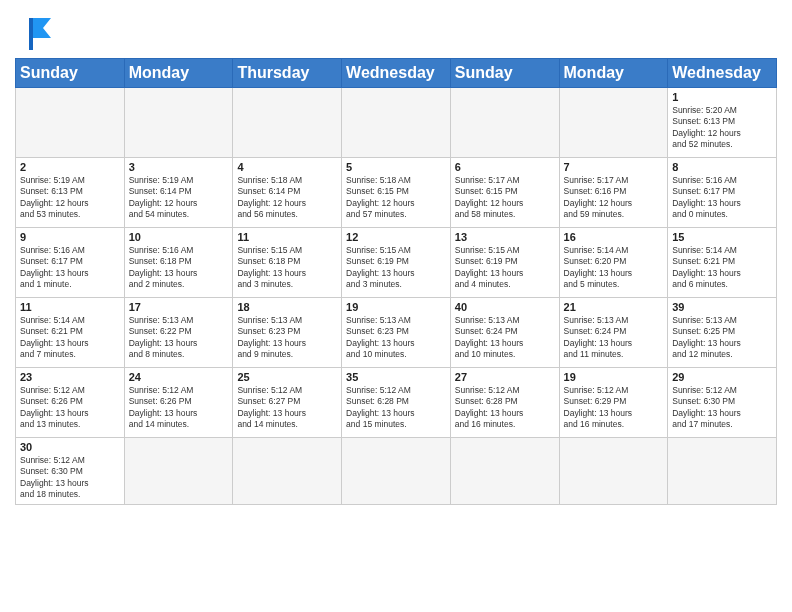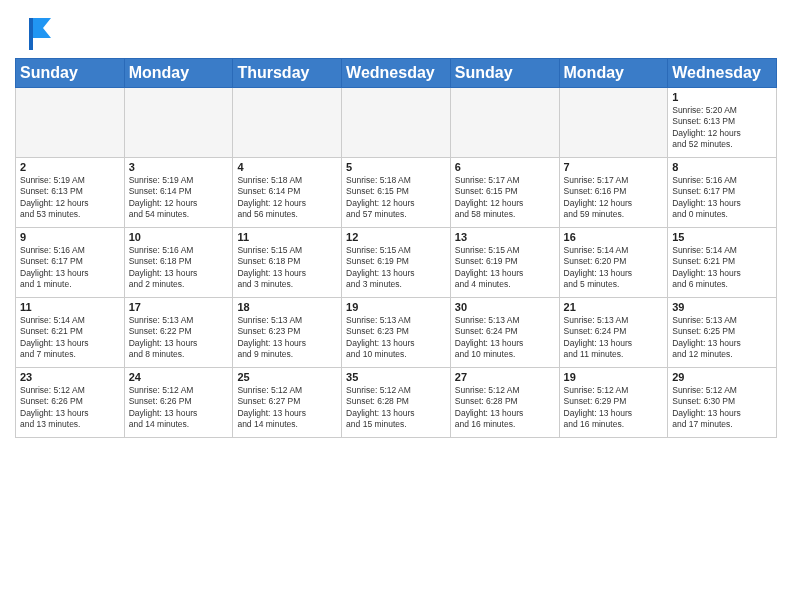--- a/index.html
+++ b/index.html
@@ -270,87 +270,102 @@
 and 9 minutes.</div>
           </td>
           <td>
             <span class="day-num">19</span>
             <div class="day-info" style="white-space: pre-line;">Sunrise: 5:13 AM
 Sunset: 6:23 PM
 Daylight: 13 hours
 and 10 minutes.</div>
           </td>
           <td>
+            <span class="day-num">40</span>
+            <div class="day-info" style="white-space: pre-line;">Sunrise: 5:13 AM
+Sunset: 6:24 PM
+Daylight: 13 hours
+and 10 minutes.</div>
+          </td>
+          <td>
+            <span class="day-num">21</span>
+            <div class="day-info" style="white-space: pre-line;">Sunrise: 5:13 AM
+Sunset: 6:24 PM
+Daylight: 13 hours
+and 11 minutes.</div>
+          </td>
+          <td>
+            <span class="day-num">39</span>
+            <div class="day-info" style="white-space: pre-line;">Sunrise: 5:13 AM
+Sunset: 6:25 PM
+Daylight: 13 hours
+and 12 minutes.</div>
+          </td>
+        </tr>
+        <tr>
+          <td>
+            <span class="day-num">23</span>
+            <div class="day-info" style="white-space: pre-line;">Sunrise: 5:12 AM
+Sunset: 6:26 PM
+Daylight: 13 hours
+and 13 minutes.</div>
+          </td>
+          <td>
+            <span class="day-num">24</span>
+            <div class="day-info" style="white-space: pre-line;">Sunrise: 5:12 AM
+Sunset: 6:26 PM
+Daylight: 13 hours
+and 14 minutes.</div>
+          </td>
+          <td>
+            <span class="day-num">25</span>
+            <div class="day-info" style="white-space: pre-line;">Sunrise: 5:12 AM
+Sunset: 6:27 PM
+Daylight: 13 hours
+and 14 minutes.</div>
+          </td>
+          <td>
+            <span class="day-num">35</span>
+            <div class="day-info" style="white-space: pre-line;">Sunrise: 5:12 AM
+Sunset: 6:28 PM
+Daylight: 13 hours
+and 15 minutes.</div>
+          </td>
+          <td>
+            <span class="day-num">27</span>
+            <div class="day-info" style="white-space: pre-line;">Sunrise: 5:12 AM
+Sunset: 6:28 PM
+Daylight: 13 hours
+and 16 minutes.</div>
+          </td>
+          <td>
+            <span class="day-num">19</span>
+            <div class="day-info" style="white-space: pre-line;">Sunrise: 5:12 AM
+Sunset: 6:29 PM
+Daylight: 13 hours
+and 16 minutes.</div>
+          </td>
+          <td>
+            <span class="day-num">29</span>
+            <div class="day-info" style="white-space: pre-line;">Sunrise: 5:12 AM
+Sunset: 6:30 PM
+Daylight: 13 hours
+and 17 minutes.</div>
+          </td>
+        </tr>
+        <tr class="last-row">
+          <td>
             <span class="day-num">30</span>
-            <div class="day-info" style="white-space: pre-line;">Sunrise: 5:13 AM
-Sunset: 6:24 PM
-Daylight: 13 hours
-and 10 minutes.</div>
-          </td>
-          <td>
-            <span class="day-num">21</span>
-            <div class="day-info" style="white-space: pre-line;">Sunrise: 5:13 AM
-Sunset: 6:24 PM
-Daylight: 13 hours
-and 11 minutes.</div>
-          </td>
-          <td>
-            <span class="day-num">39</span>
-            <div class="day-info" style="white-space: pre-line;">Sunrise: 5:13 AM
-Sunset: 6:25 PM
-Daylight: 13 hours
-and 12 minutes.</div>
-          </td>
-        </tr>
-        <tr>
-          <td>
-            <span class="day-num">23</span>
-            <div class="day-info" style="white-space: pre-line;">Sunrise: 5:12 AM
-Sunset: 6:26 PM
-Daylight: 13 hours
-and 13 minutes.</div>
-          </td>
-          <td>
-            <span class="day-num">24</span>
-            <div class="day-info" style="white-space: pre-line;">Sunrise: 5:12 AM
-Sunset: 6:26 PM
-Daylight: 13 hours
-and 14 minutes.</div>
-          </td>
-          <td>
-            <span class="day-num">25</span>
-            <div class="day-info" style="white-space: pre-line;">Sunrise: 5:12 AM
-Sunset: 6:27 PM
-Daylight: 13 hours
-and 14 minutes.</div>
-          </td>
-          <td>
-            <span class="day-num">35</span>
-            <div class="day-info" style="white-space: pre-line;">Sunrise: 5:12 AM
-Sunset: 6:28 PM
-Daylight: 13 hours
-and 15 minutes.</div>
-          </td>
-          <td>
-            <span class="day-num">27</span>
-            <div class="day-info" style="white-space: pre-line;">Sunrise: 5:12 AM
-Sunset: 6:28 PM
-Daylight: 13 hours
-and 16 minutes.</div>
-          </td>
-          <td>
-            <span class="day-num">19</span>
-            <div class="day-info" style="white-space: pre-line;">Sunrise: 5:12 AM
-Sunset: 6:29 PM
-Daylight: 13 hours
-and 16 minutes.</div>
-          </td>
-          <td>
-            <span class="day-num">29</span>
             <div class="day-info" style="white-space: pre-line;">Sunrise: 5:12 AM
 Sunset: 6:30 PM
 Daylight: 13 hours
-and 17 minutes.</div>
-          </td>
+and 18 minutes.</div>
+          </td>
+          <td class="empty"></td>
+          <td class="empty"></td>
+          <td class="empty"></td>
+          <td class="empty"></td>
+          <td class="empty"></td>
+          <td class="empty"></td>
         </tr>
       </tbody>
   </table>
 </div>
 
 </body></html>

